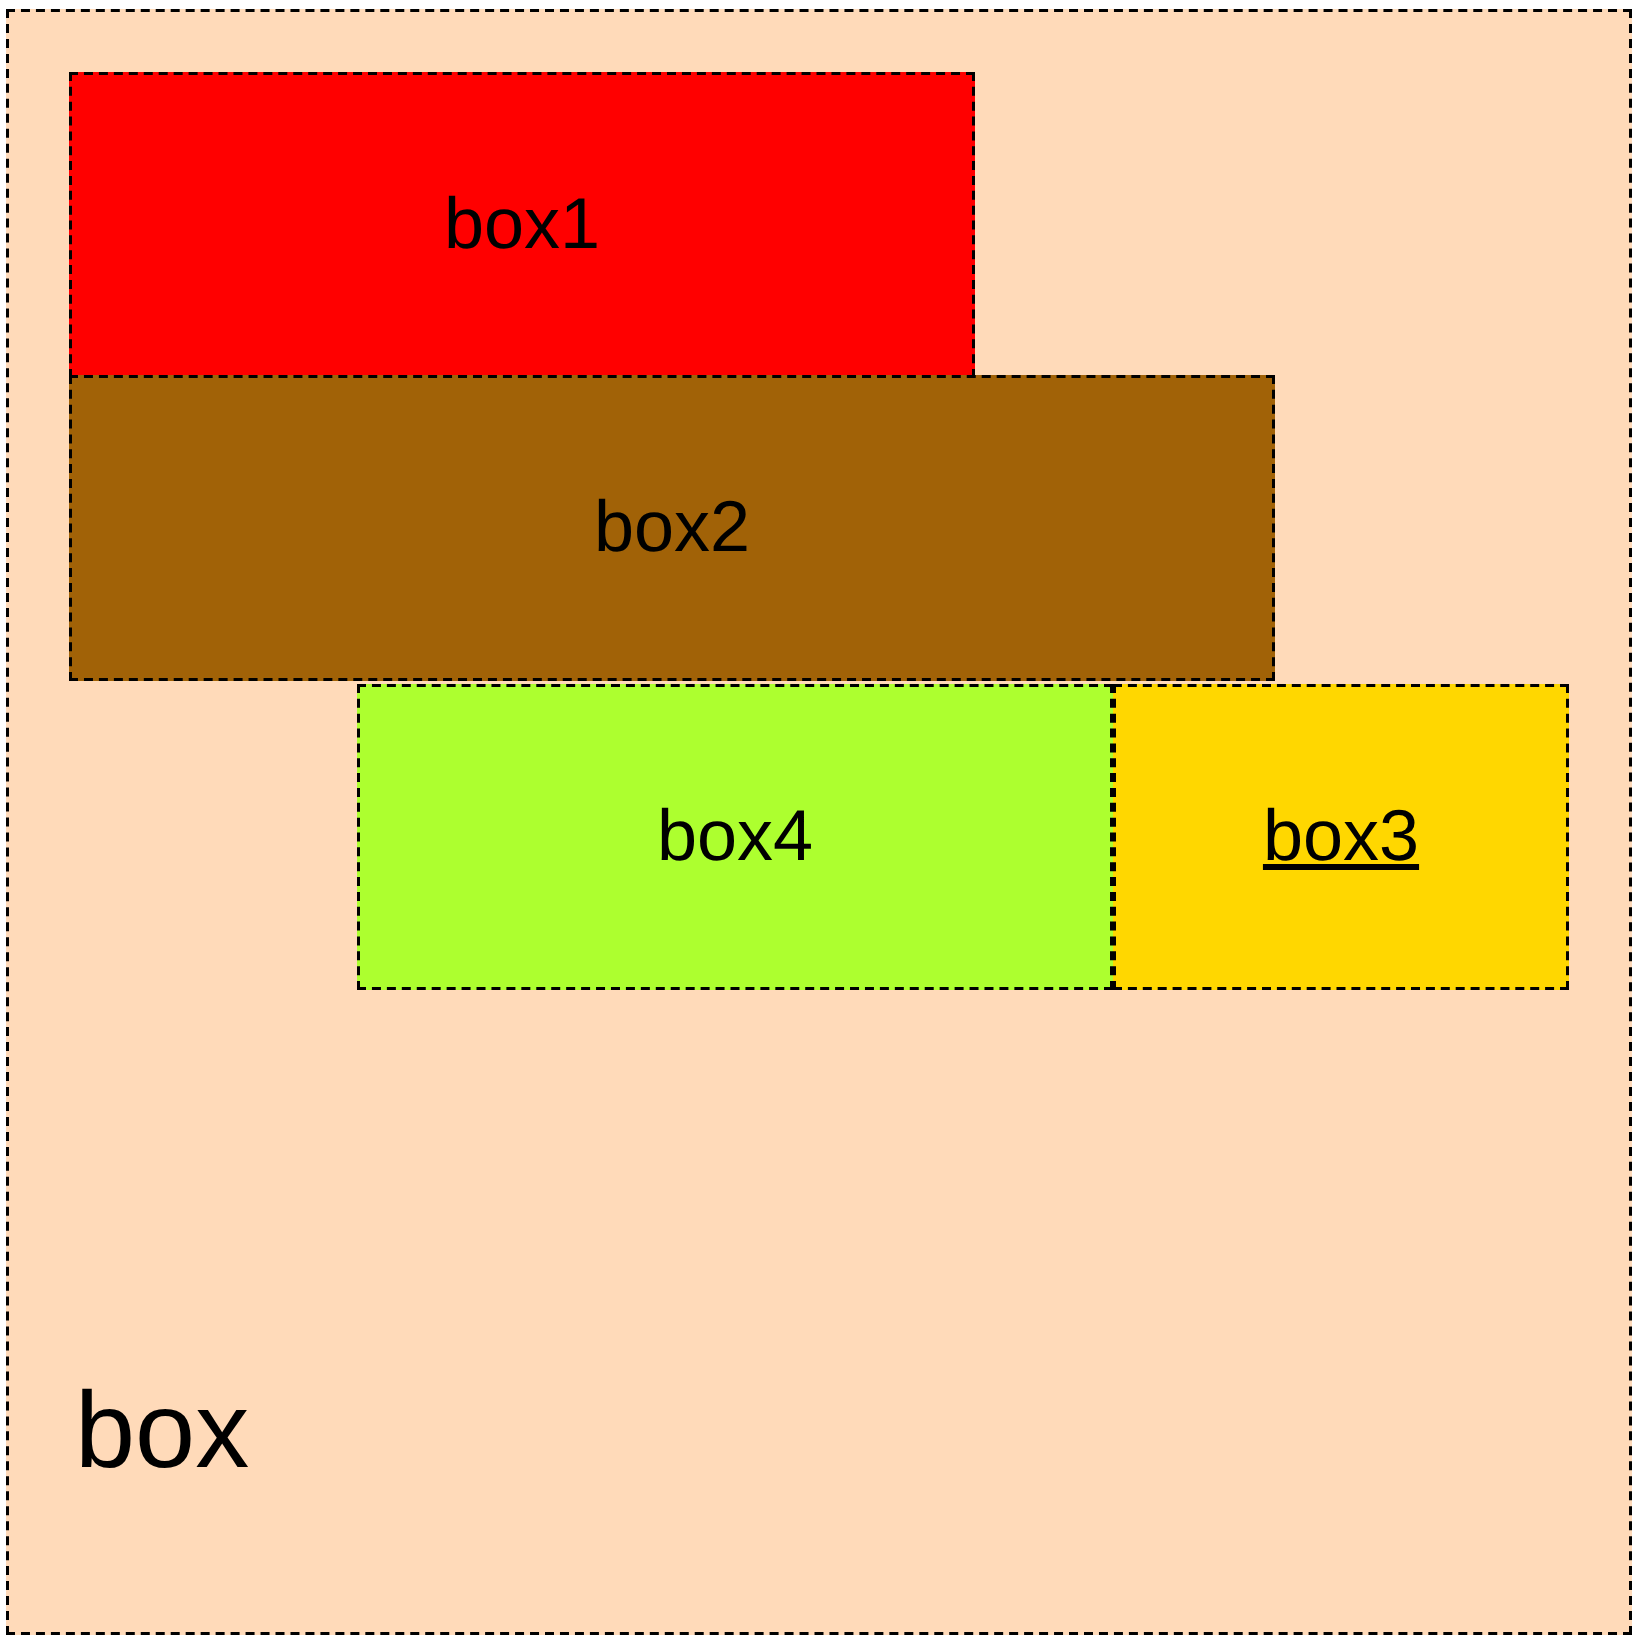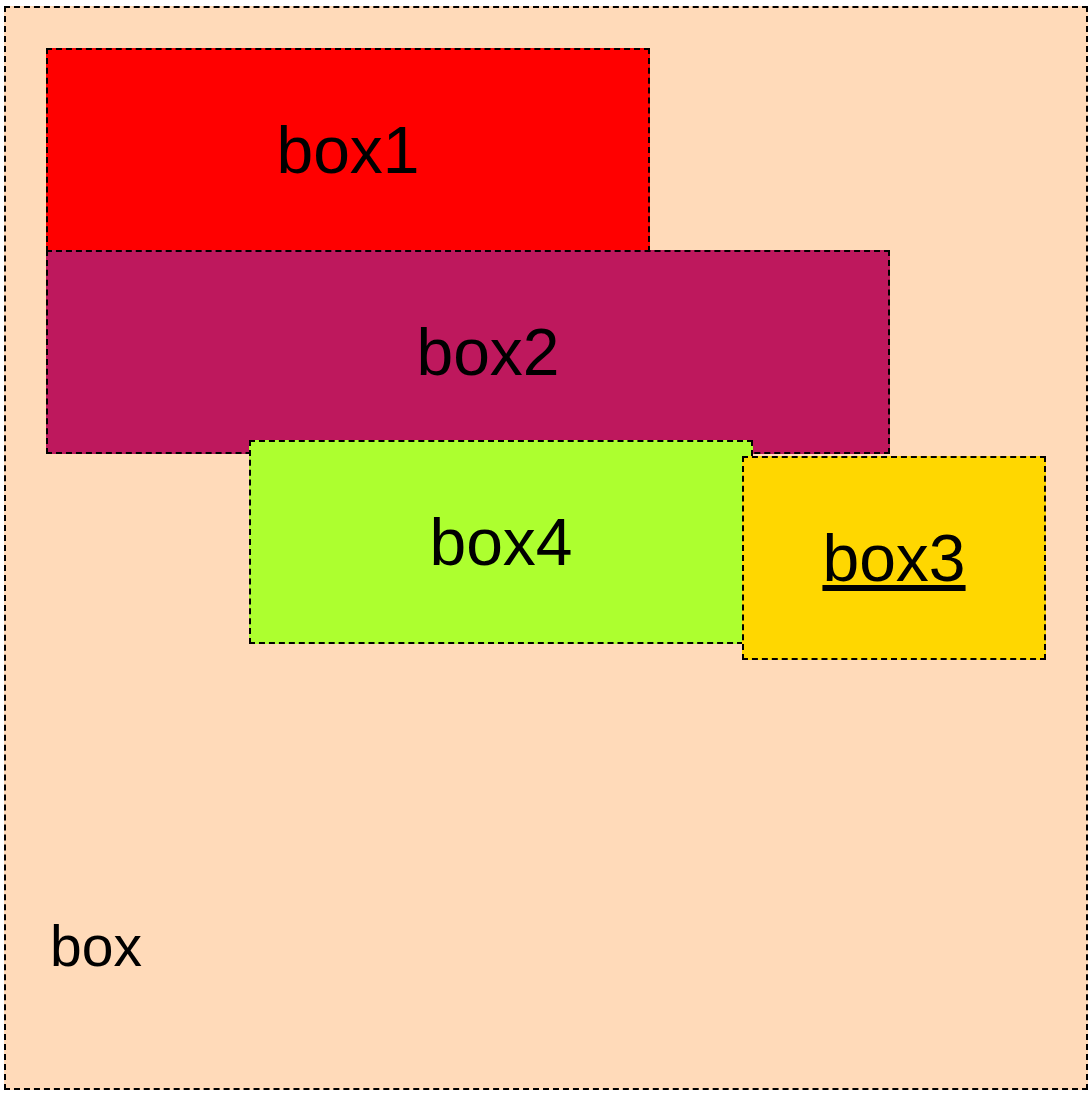--- a/index.html
+++ b/index.html
@@ -25,48 +25,48 @@
     border: 2px dashed #000000;
   }
   .inner-box {
     position: absolute;
     border: 2px dashed #000000;
     display: flex;
     align-items: center;
     justify-content: center;
   }
   .inner-box .lbl {
-    font-size: 66px;
+    font-size: 48px;
     line-height: 1;
     white-space: nowrap;
   }
   #b1 { left: 40px;  top: 40px;  width: 600px; height: 200px; }
   #b2 { left: 40px;  top: 242px; width: 800px; height: 200px; }
-  #b4 { left: 232px; top: 432px; width: 500px; height: 200px; margin-left: 11px; }
+  #b4 { left: 232px; top: 448px; width: 500px; height: 200px; }
   #b3 { left: 736px; top: 448px; width: 300px; height: 200px; }
   .outer-label {
     position: absolute;
     left: 44px;
     top: 910px;
-    font-size: 57px;
+    font-size: 72px;
     line-height: 1;
     white-space: nowrap;
   }
 </style>
 </head>
 <body>
 
 <div class="stage">
   <div class="outer-box" style="background-color: rgb(255, 218, 185);">
 
     <div class="inner-box" id="b1" style="background-color: rgb(255, 0, 0);">
       <span class="lbl">box1</span>
     </div>
 
-    <div class="inner-box" id="b2" style="background-color: #be185d; padding-left: 40px;">
+    <div class="inner-box" id="b2" style="background-color: #a16207;">
       <span class="lbl">box2</span>
     </div>
 
     <div class="inner-box" id="b4" style="background-color: rgb(173, 255, 47);">
       <span class="lbl">box4</span>
     </div>
 
     <div class="inner-box" id="b3" style="background-color: rgb(255, 215, 0); text-decoration: underline;">
       <span class="lbl">box3</span>
     </div>

